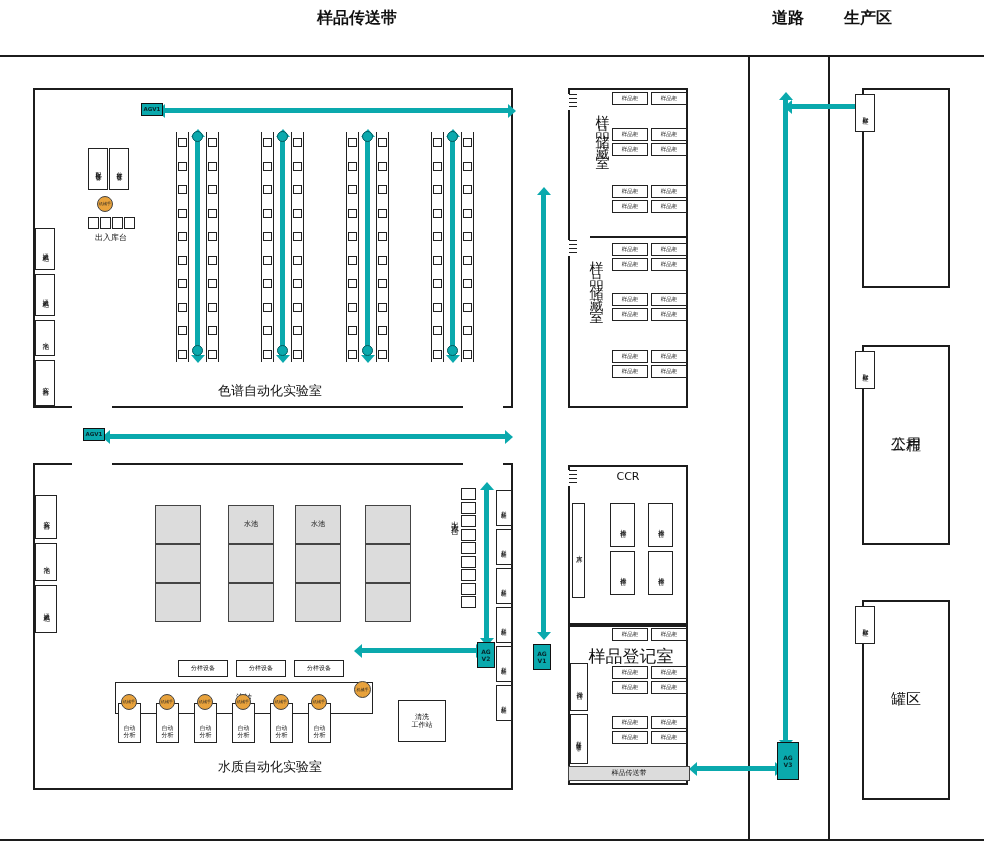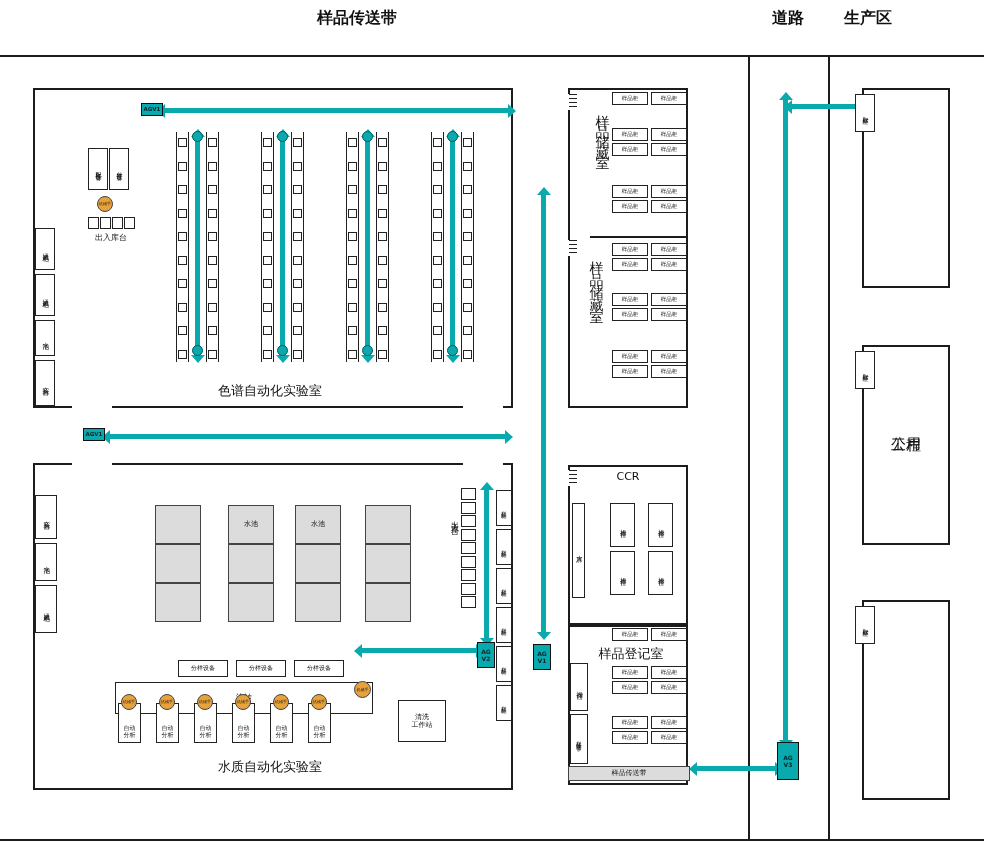--- a/index.html
+++ b/index.html
@@ -63,21 +63,21 @@
   <div class="gap" style="left:463px;top:460px;width:40px;height:8px"></div>
   <div class="gap" style="left:566px;top:94px;width:8px;height:16px"></div>
   <div class="gap" style="left:566px;top:240px;width:8px;height:16px"></div>
   <div class="gap" style="left:566px;top:470px;width:8px;height:16px"></div>
 
   <div class="lbl" style="left:160px;top:382px;width:220px;font-size:13px">色谱自动化实验室</div>
   <div class="lbl" style="left:160px;top:758px;width:220px;font-size:13px">水质自动化实验室</div>
   <div class="vlabel" style="left:594px;top:104px;font-size:14px;letter-spacing:10px">样品储藏室</div>
   <div class="vlabel" style="left:588px;top:250px;font-size:14px;letter-spacing:12px">样品储藏室</div>
   <div class="lbl" style="left:568px;top:470px;width:120px;font-size:11px">CCR</div>
-  <div class="lbl" style="left:576px;top:645px;width:110px;font-size:13px">样品登记室</div>
+  <div class="lbl" style="left:576px;top:645px;width:110px;font-size:17px">样品登记室</div>
 
   <div class="arrow-h" style="left:165px;top:108px;width:343px"></div>
   <div class="arrow-h" style="left:110px;top:434px;width:395px"></div>
   <div class="arrow-h" style="left:362px;top:648px;width:114px"></div>
   <div class="arrow-h" style="left:792px;top:104px;width:64px"></div>
   <div class="arrow-h" style="left:697px;top:766px;width:78px"></div>
   <div class="arrow-v" style="left:541px;top:195px;height:437px"></div>
   <div class="arrow-v" style="left:484px;top:490px;height:148px"></div>
   <div class="arrow-v" style="left:783px;top:100px;height:640px"></div>
 
@@ -314,14 +314,15 @@
     <div class="tick" style="left: 569px; top: 474px; width: 8px; height: 1px;"></div>
     <div class="tick" style="left: 569px; top: 478px; width: 8px; height: 1px;"></div>
     <div class="tick" style="left: 569px; top: 482px; width: 8px; height: 1px;"></div>
     <div class="room" style="left: 862px; top: 88px; width: 88px; height: 200px;"></div>
     <div class="box vt" style="left: 855px; top: 94px; width: 20px; height: 38px; font-size: 6px;">取样柜</div>
     <div class="room" style="left: 862px; top: 345px; width: 88px; height: 200px;"></div>
     <div class="box" style="left: 862px; top: 345px; width: 88px; height: 200px; font-size: 15px; white-space: pre-line; line-height: 1.4px; border: none; background: transparent;">公用
 工程</div>
     <div class="box vt" style="left: 855px; top: 351px; width: 20px; height: 38px; font-size: 6px;">取样柜</div>
     <div class="room" style="left: 862px; top: 600px; width: 88px; height: 200px;"></div>
+    <div class="box" style="left: 862px; top: 600px; width: 88px; height: 200px; font-size: 15px; white-space: pre-line; line-height: 1.4px; border: none; background: transparent;">罐区</div>
     <div class="box vt" style="left: 855px; top: 606px; width: 20px; height: 38px; font-size: 6px;">取样柜</div>
   </div>
 
 </body></html>

